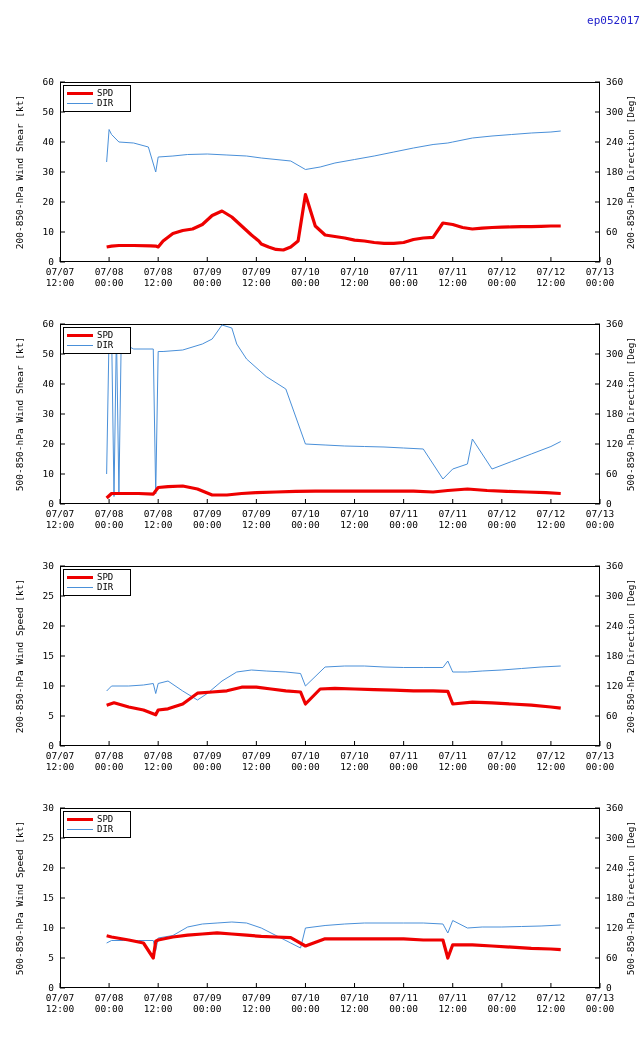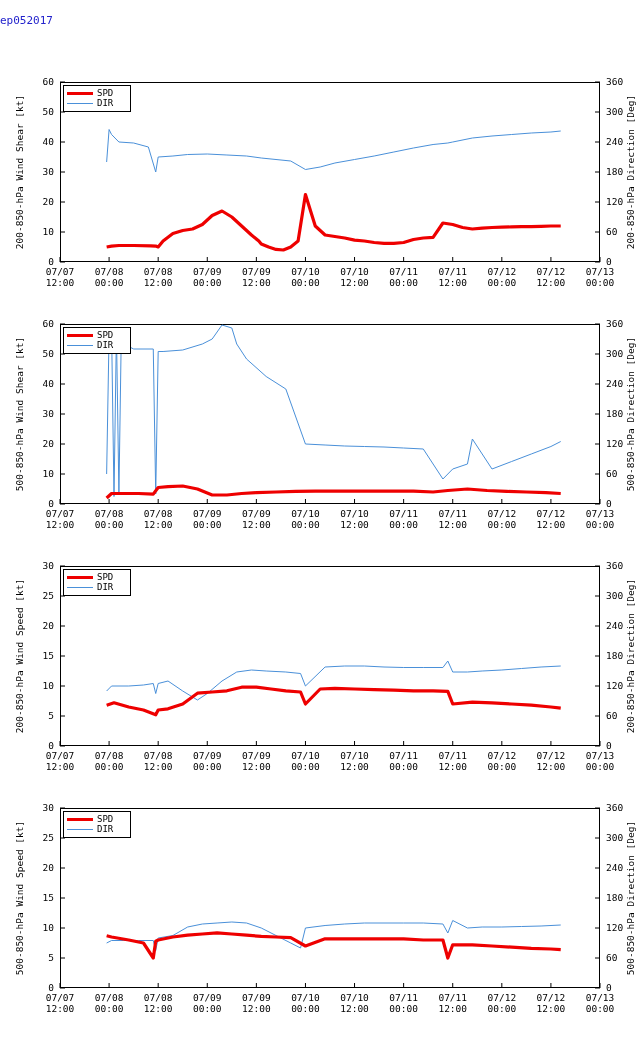--- a/index.html
+++ b/index.html
@@ -4,21 +4,21 @@
 <style>
   html,body{margin:0;padding:0;}
   body{
     width:640px;height:1060px;background:#ffffff;
     font-family:"DejaVu Sans Mono", monospace;
     color:#000;
     position:relative;
     overflow:hidden;
   }
   .title{
-    position:absolute;top:14px;left:0;width:640px;text-align:left;
+    position:absolute;top:14px;left:0;width:640px;text-align:right;
     font-family:"DejaVu Sans Mono", monospace;
     font-size:11px;color:#2222cc;letter-spacing:0px;
   }
   .panel{
     position:absolute;left:0;width:640px;height:250px;
   }
   .plot-area{
     position:absolute;
     border:1px solid #000;
     box-sizing:border-box;

